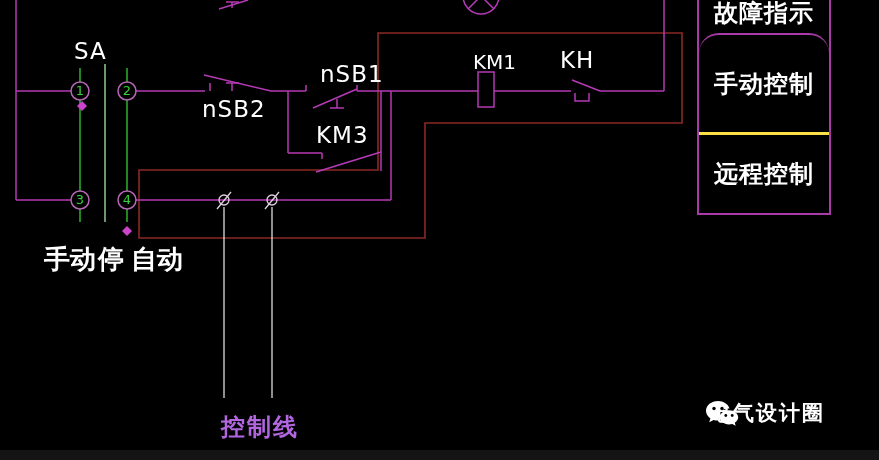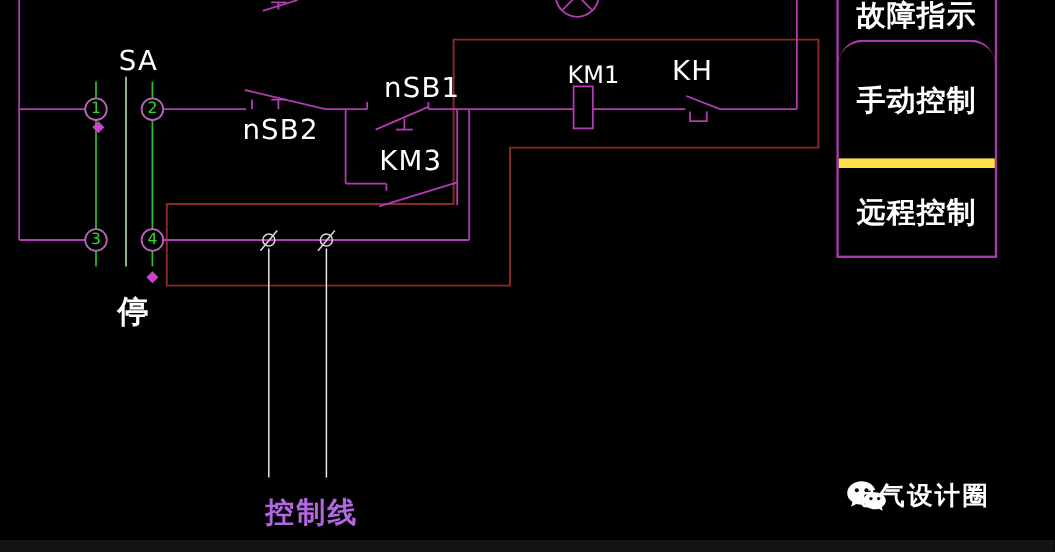--- a/index.html
+++ b/index.html
@@ -10,21 +10,21 @@
   .cad{font-size:23px;letter-spacing:1px;}
   .cjk{font-weight:700;}
   .digit{position:absolute;width:18px;height:18px;line-height:18px;text-align:center;
          color:#35d435;font-size:13px;}
   .panel{position:absolute;left:697px;top:-9px;width:134px;height:224px;box-sizing:border-box;
          border:2px solid #a83ba8;display:flex;flex-direction:column;}
   .panel .cell{display:flex;align-items:center;justify-content:center;color:#fff;
          font-size:24px;font-weight:700;letter-spacing:1px;}
   .panel .c1{height:40px;}
   .panel .c2{height:97px;border-top:2px solid #a83ba8;border-radius:20px;}
-  .panel .c3{flex:1;border-top:8px solid #fde047;}
+  .panel .c3{flex:1;border-top:3px solid #fde047;}
   .ctrl-label{position:absolute;left:221px;top:411px;color:#b266e0;font-size:24px;font-weight:700;letter-spacing:2px;}
   .modes{position:absolute;top:242px;color:#fff;font-size:26px;font-weight:700;}
   .watermark{position:absolute;left:704px;top:399px;display:flex;align-items:center;}
   .brand{color:#fff;font-size:21px;font-weight:700;letter-spacing:2px;margin-left:6px;}
   .bottom-strip{position:absolute;left:0;top:450px;width:879px;height:10px;background:#141414;}
 </style>
 </head>
 <body>
 
 <div class="stage">
@@ -108,33 +108,35 @@
     <g stroke="#e0d0e0" stroke-width="1.3" fill="none">
       <circle cx="224" cy="200" r="5"></circle>
       <line x1="217" y1="209" x2="231" y2="192"></line>
       <circle cx="272" cy="200" r="5"></circle>
       <line x1="265" y1="209" x2="279" y2="192"></line>
       <line x1="224" y1="207" x2="224" y2="398" stroke="#f0f0f0" stroke-width="1.2"></line>
       <line x1="272" y1="207" x2="272" y2="398" stroke="#f0f0f0" stroke-width="1.2"></line>
     </g>
   </svg>
 
-  <div class="lbl cad" style="left:99px;top:38px;">SA</div>
+  <div class="lbl cad" style="left:74px;top:38px;">SA</div>
   <div class="lbl cad" style="left:202px;top:96px;">nSB2</div>
   <div class="lbl cad" style="left:320px;top:61px;">nSB1</div>
   <div class="lbl cad" style="left:316px;top:122px;">KM3</div>
   <div class="lbl" style="left:473px;top:50px;font-size:20px;">KM1</div>
   <div class="lbl cad" style="left:560px;top:47px;">KH</div>
 
   <div class="digit" style="left:71px;top:82px;">1</div>
   <div class="digit" style="left:118px;top:82px;">2</div>
   <div class="digit" style="left:71px;top:191px;">3</div>
   <div class="digit" style="left:118px;top:191px;">4</div>
 
+  <div class="modes cjk" style="left:44px;">手动</div>
   <div class="modes cjk" style="left:98px;">停</div>
+  <div class="modes cjk" style="left:131px;">自动</div>
 
   <div class="ctrl-label">控制线</div>
 
   <div class="panel">
     <div class="cell c1">故障指示</div>
     <div class="cell c2">手动控制</div>
     <div class="cell c3">远程控制</div>
   </div>
 
   <div class="watermark">

